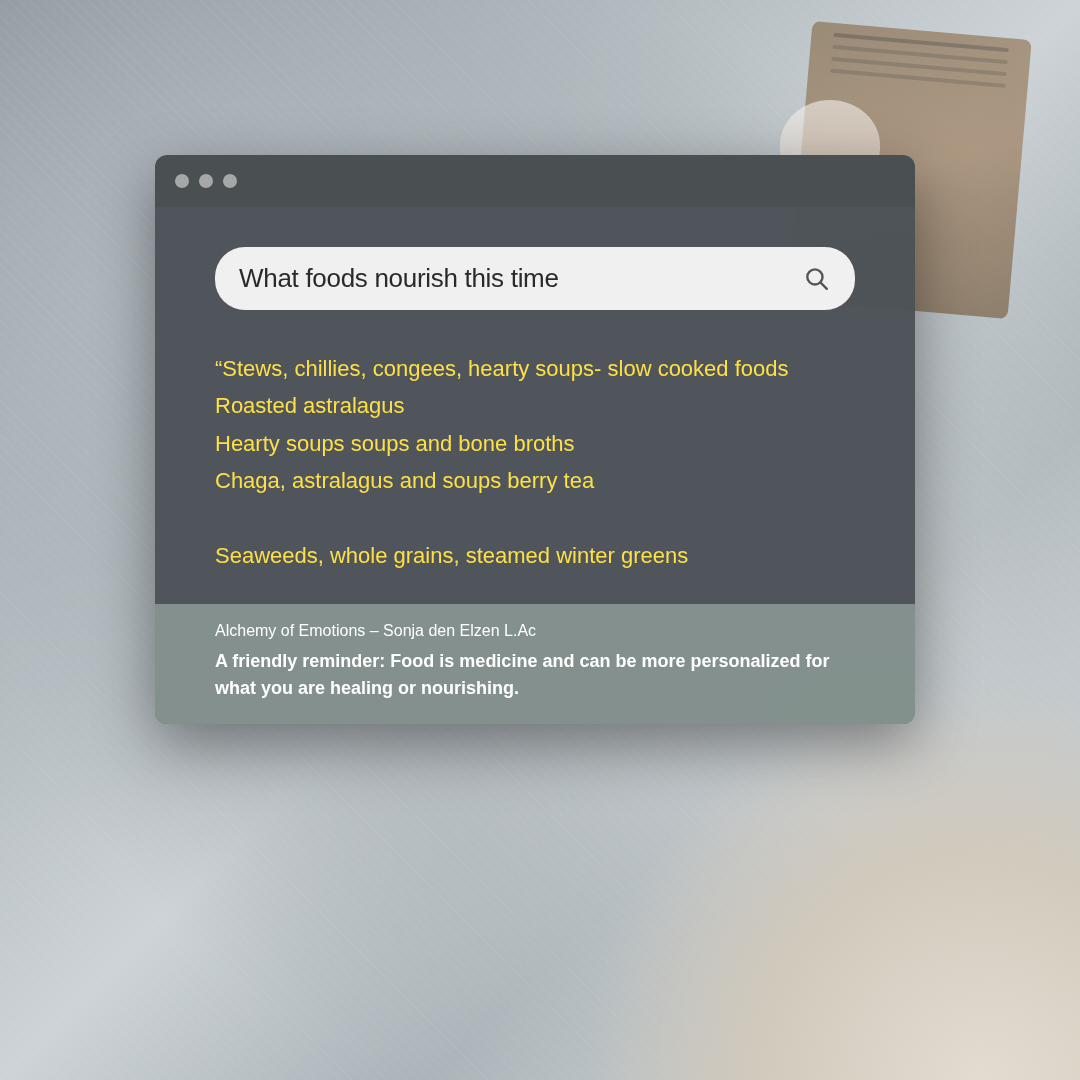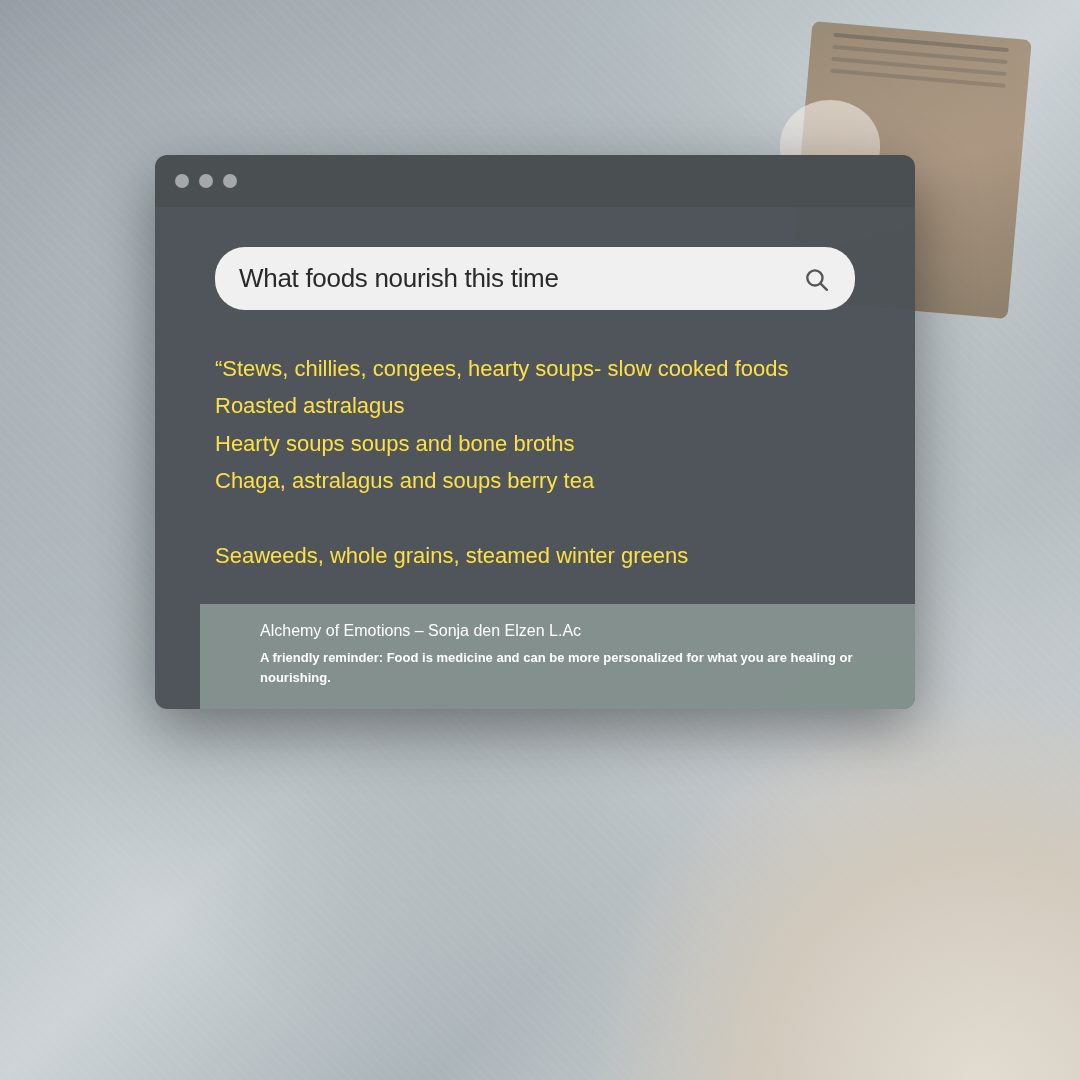--- a/index.html
+++ b/index.html
@@ -122,21 +122,21 @@
     }
 
     .search-section {
       padding: 40px 60px 30px 60px;
     }
 
     .search-bar {
       background: #f0f0f0;
       border-radius: 30px;
       display: flex;
-      align-items: flex-end;
+      align-items: flex-start;
       padding: 16px 24px;
       gap: 12px;
     }
 
     .search-input-text {
       flex: 1;
       font-size: 26px;
       font-weight: 400;
       color: #2a2a2a;
       letter-spacing: -0.3px;
@@ -162,32 +162,31 @@
       font-weight: 300;
     }
 
     .result-text .quote-line {
       font-size: 22px;
     }
 
     .window-footer {
       background: rgba(140, 155, 150, 0.85);
       padding: 18px 60px 22px 60px;
-      margin-left: 45px;
     }
 
     .footer-title {
       font-size: 16px;
       color: #ffffff;
       font-weight: 400;
       margin-bottom: 8px;
     }
 
     .footer-reminder {
-      font-size: 13px;
+      font-size: 18px;
       color: #ffffff;
       font-weight: 600;
       line-height: 1.5;
     }
   </style>
 </head>
 <body>
 
 <div class="background"></div>
 <div class="knit-overlay"></div>

